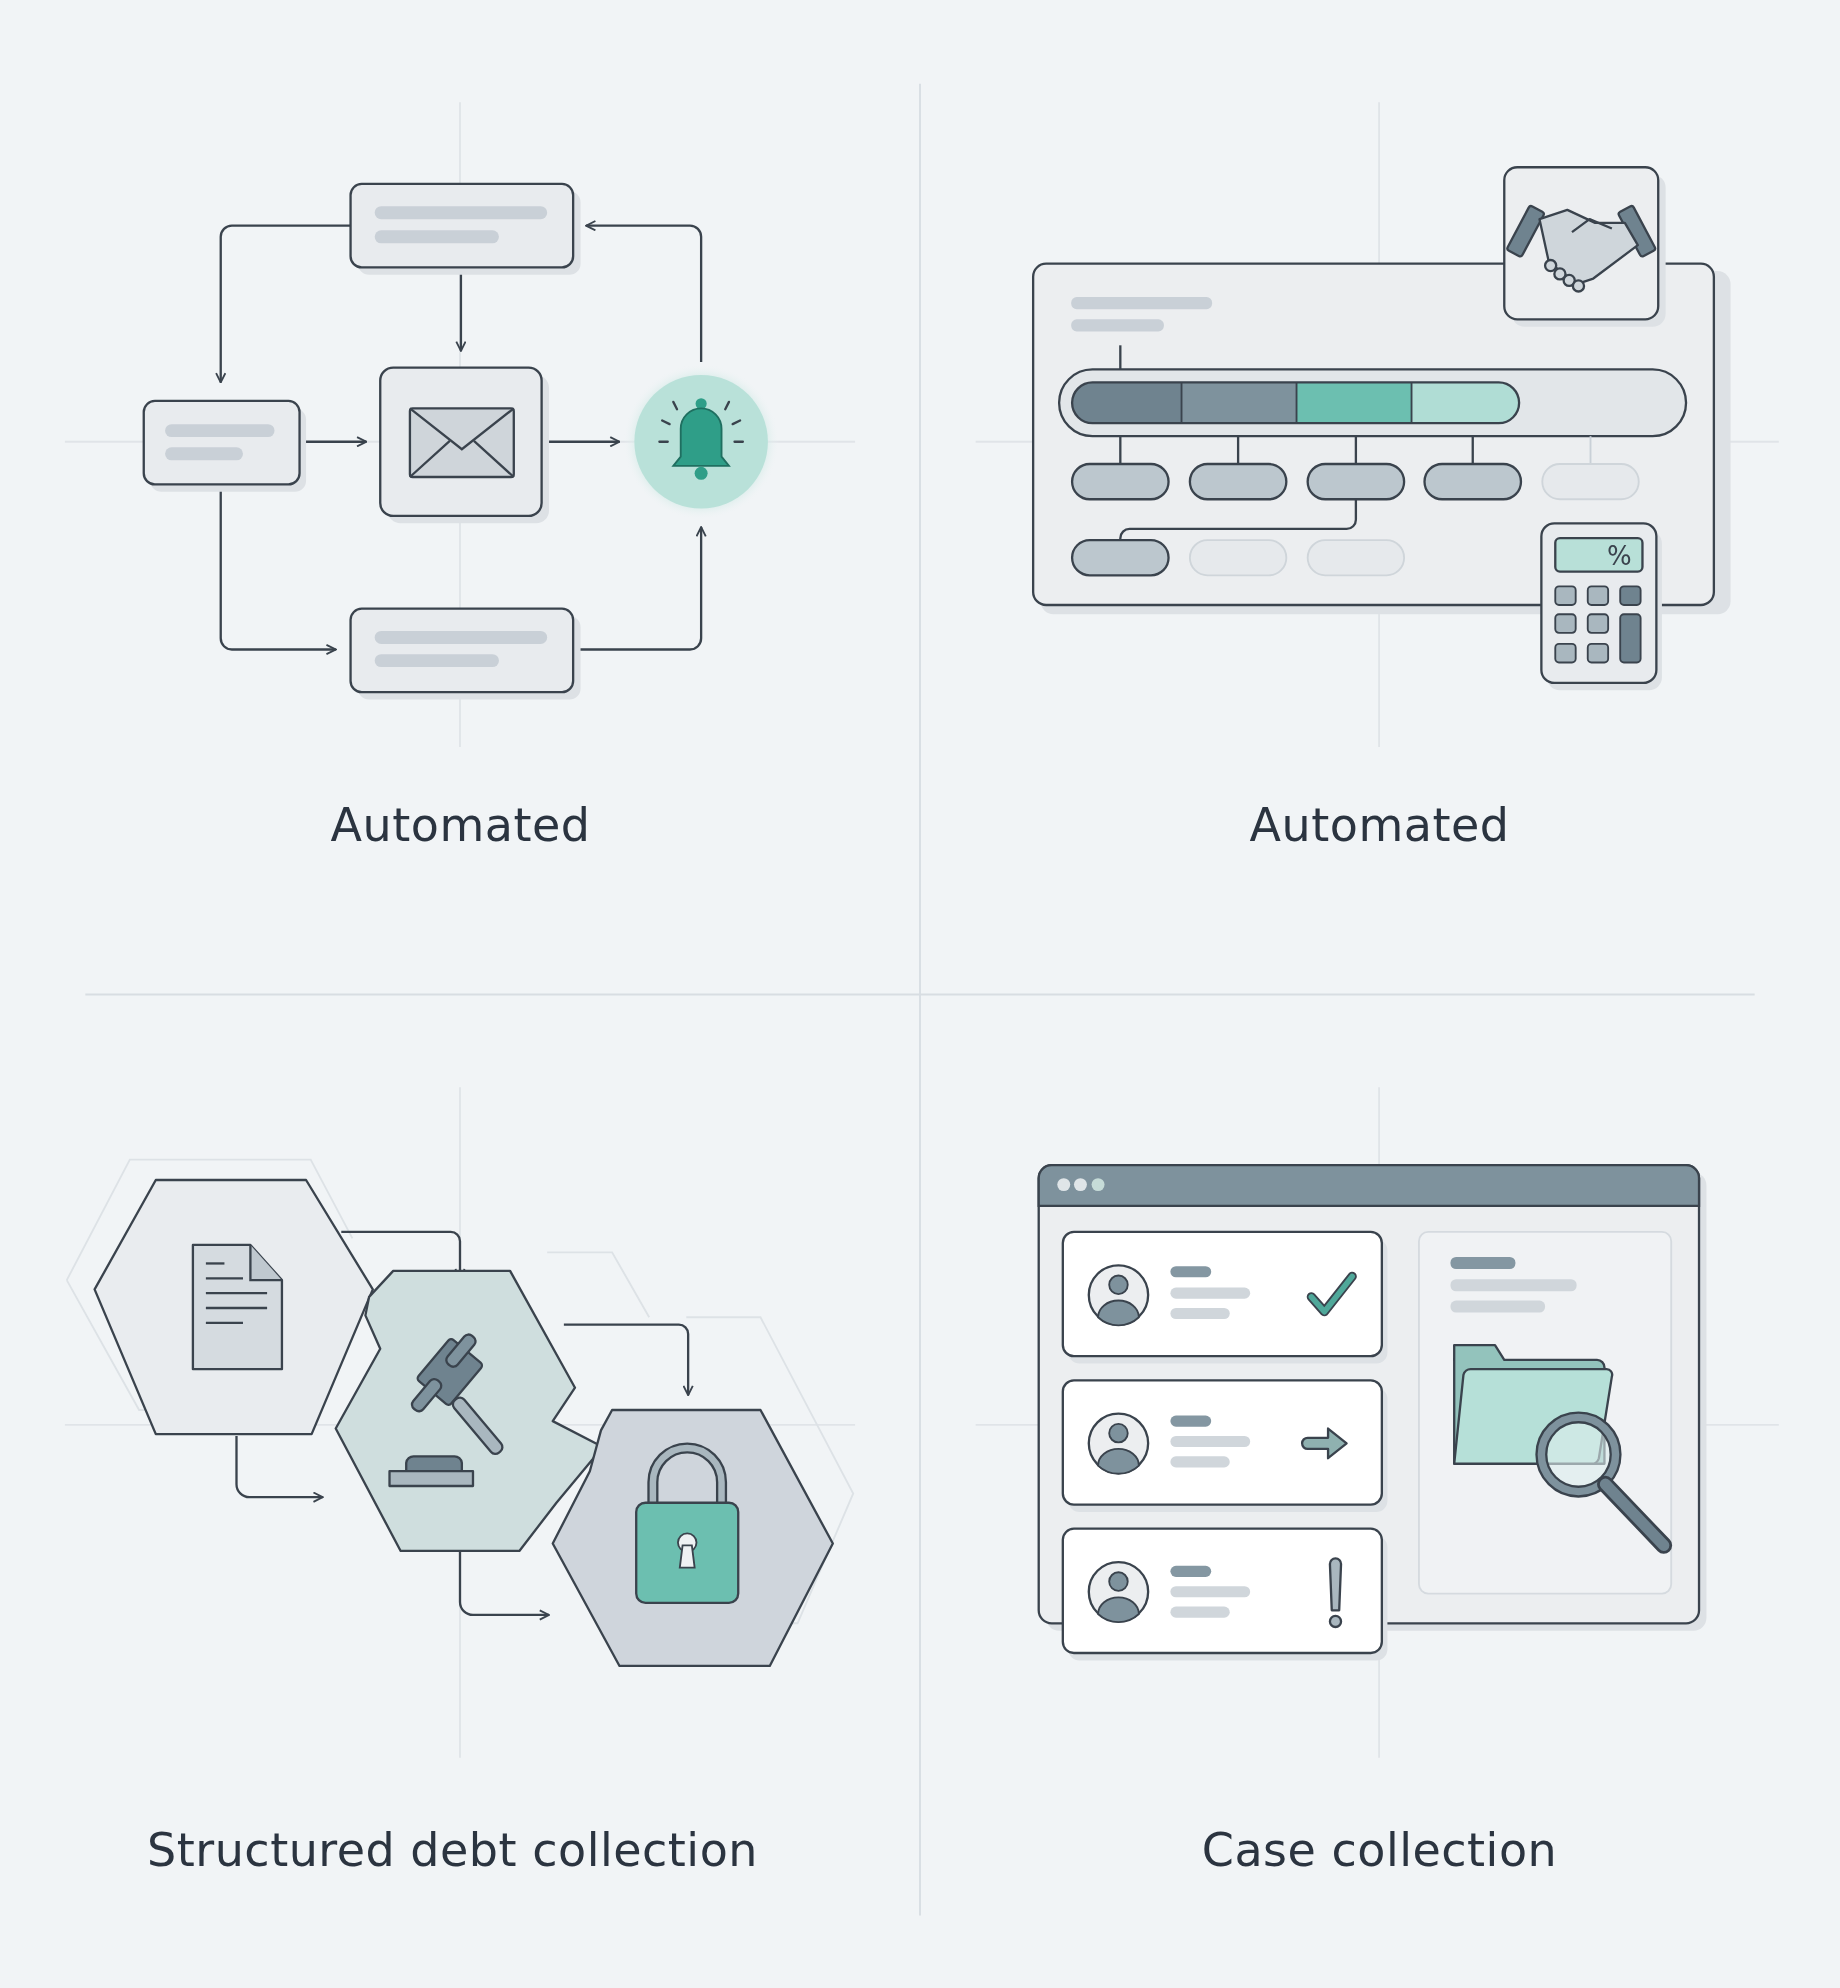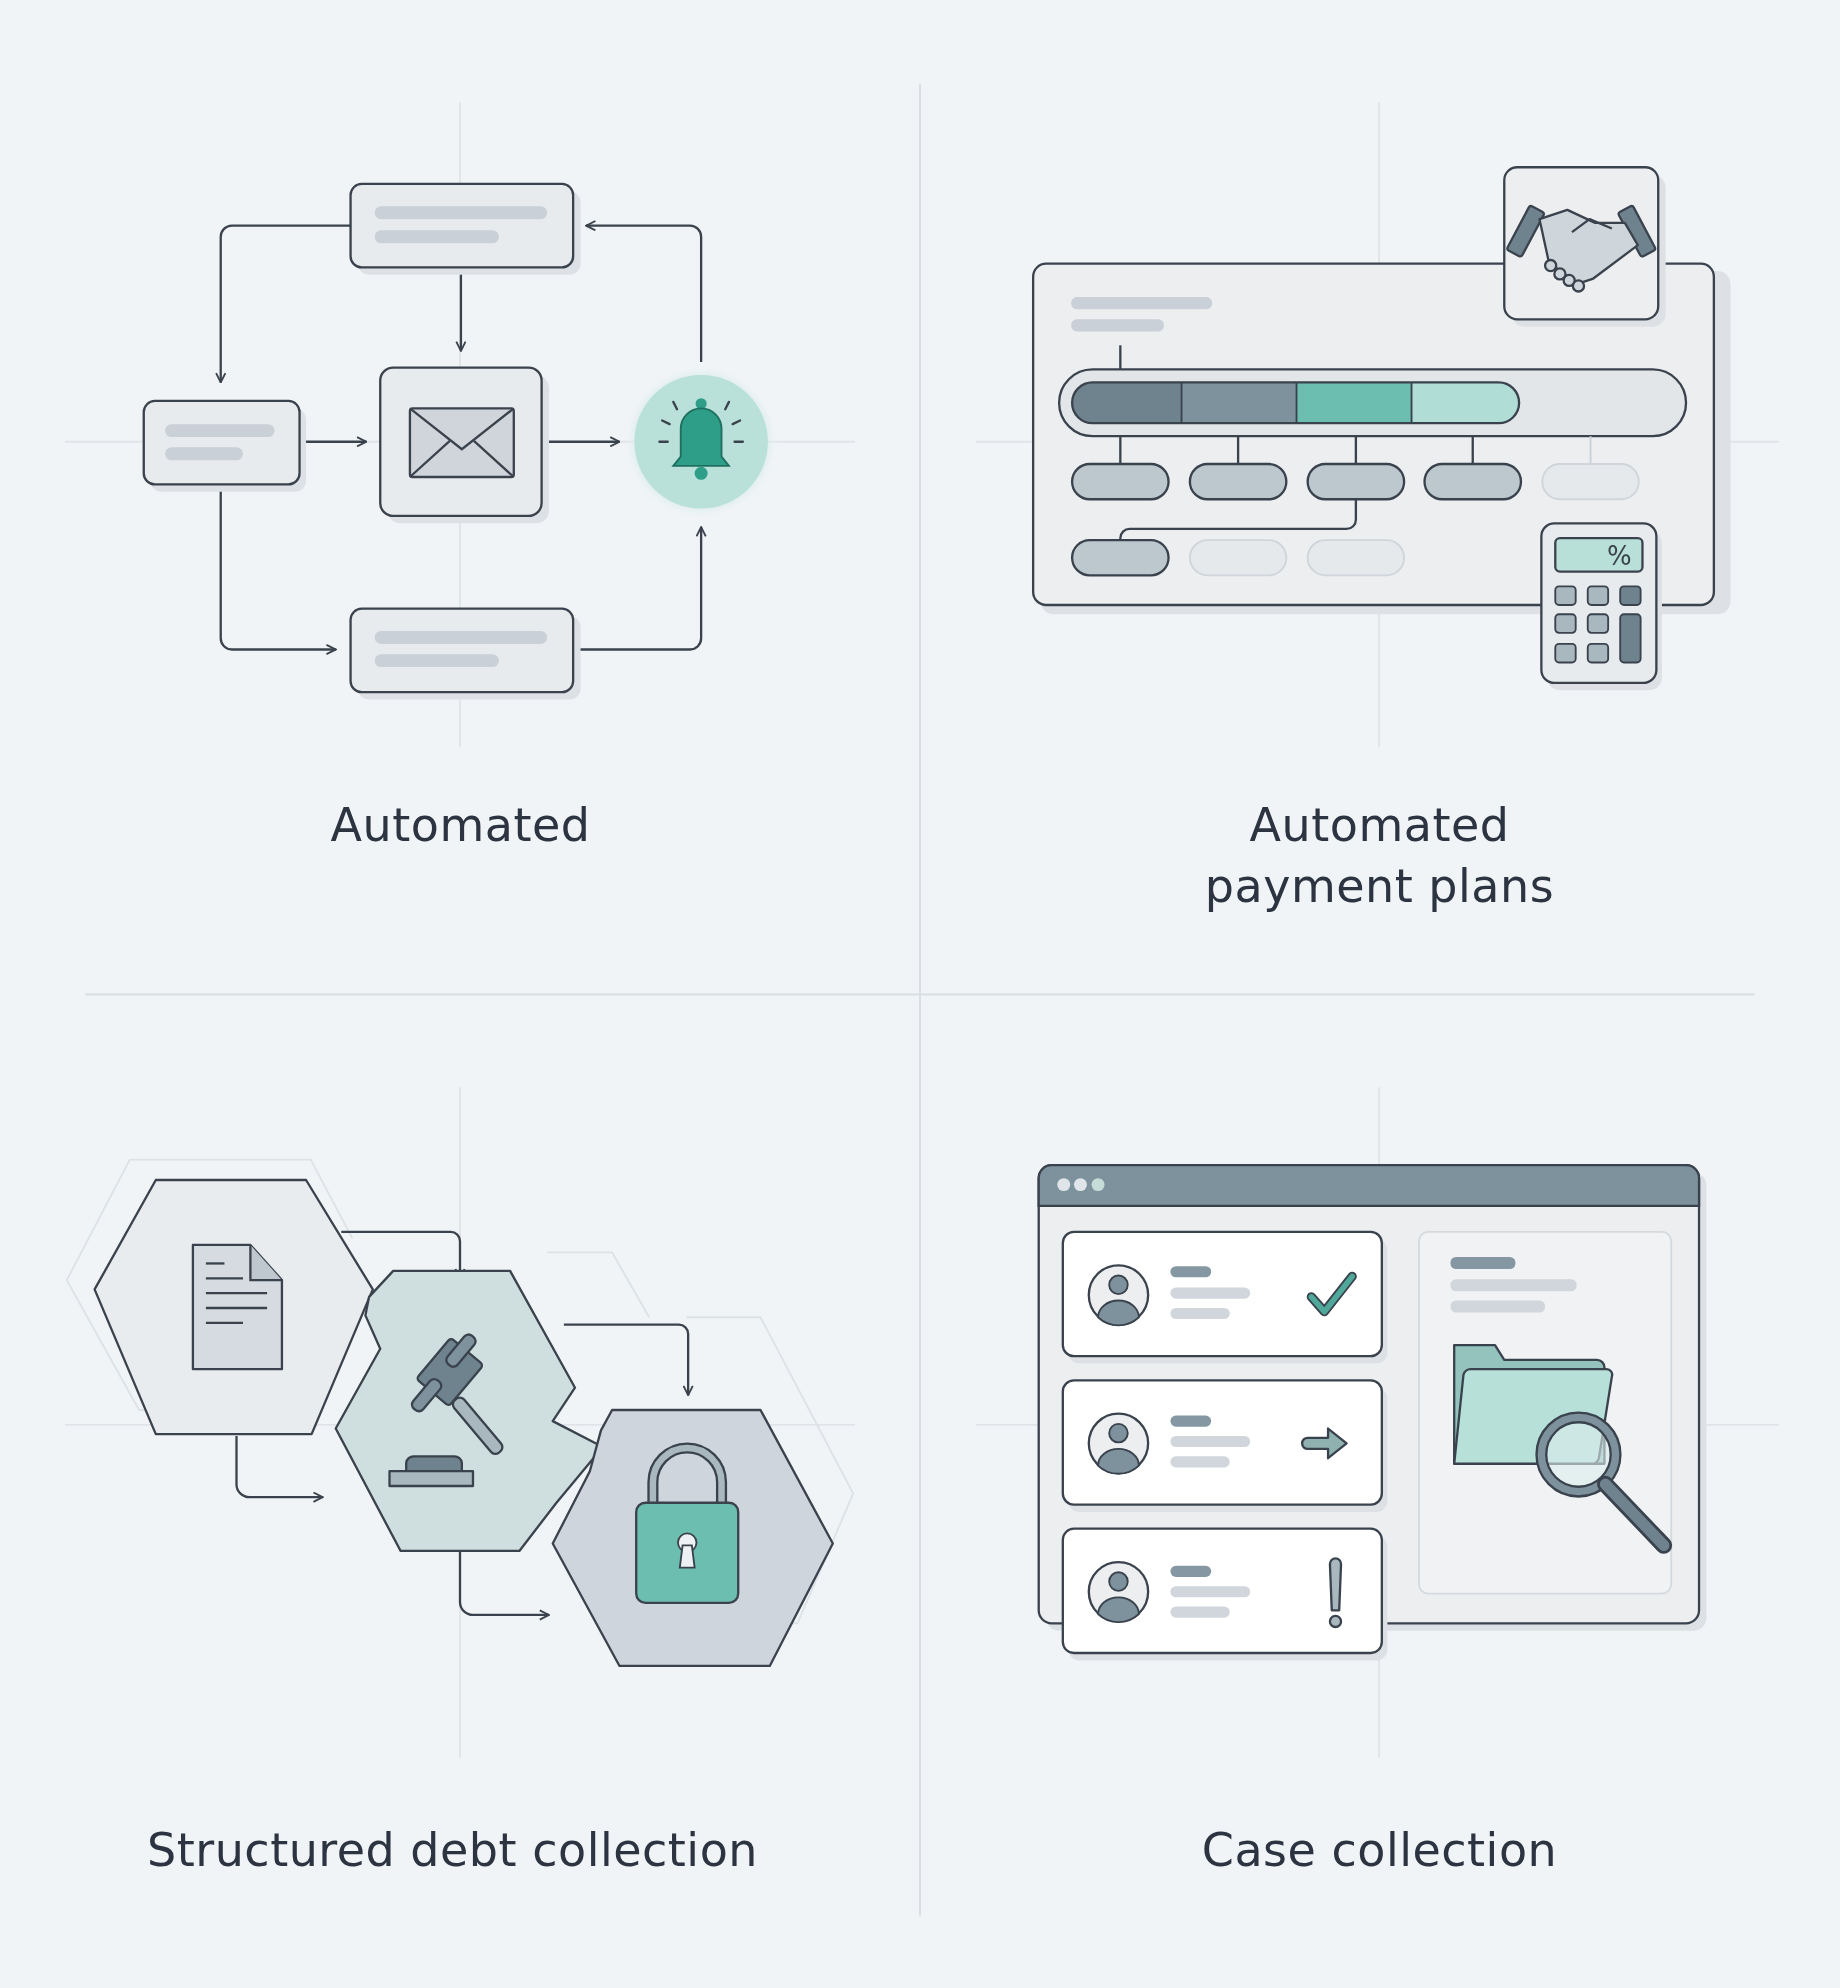--- a/index.html
+++ b/index.html
@@ -305,21 +305,20 @@
       </g>
     </g>
   </g>
 </svg>
 
 <div class="caption" style="left:43px; top:795px;">
   <span class="cap-line">Automated</span>
 </div>
 <div class="caption" style="left:962px; top:795px;">
   <span class="cap-line">Automated</span>
-  <span class="cap-line">payment plans</span>
 </div>
 <div class="caption" style="left:35px; top:1820px;">
   <span class="cap-line">Structured debt collection</span>
 </div>
 <div class="caption" style="left:962px; top:1820px;">
   <span class="cap-line">Case collection</span>
 </div>
 
 
 </body></html>

